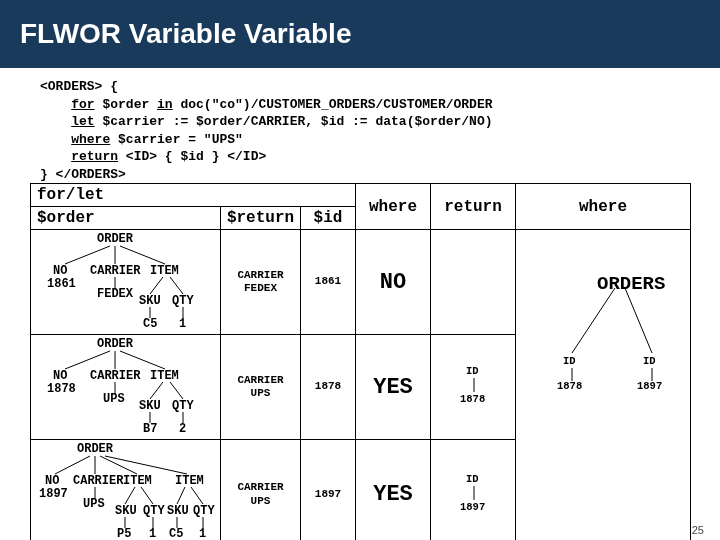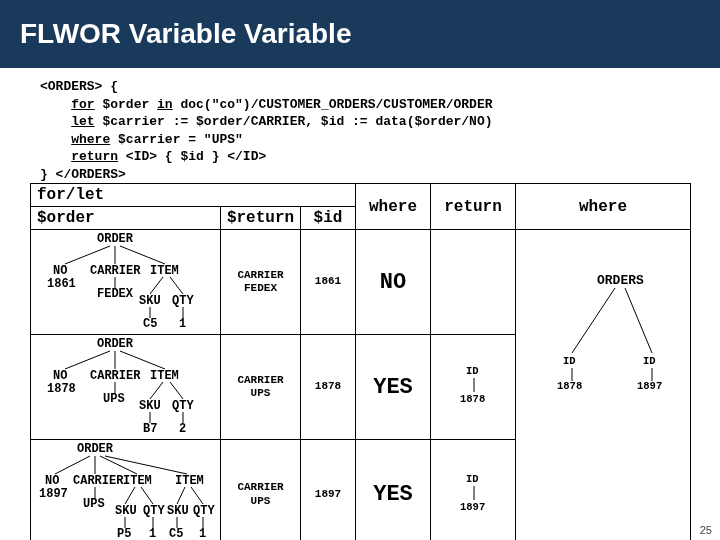--- a/index.html
+++ b/index.html
@@ -70,21 +70,21 @@
     font-weight: bold;
   }
   .tree span { position: absolute; white-space: nowrap; }
   svg.lines { position: absolute; left: 0; top: 0; }
   .val-cell { font-size: 11px; line-height: 1.25; }
   .big { font-size: 22px; font-family: Arial; }
   .id-cell { font-size: 10.5px; line-height:1.35; }
   .result-cell { position: relative; font-size:10.5px; }
   .page-num {
     position: absolute;
-    right: 8px;
+    right: 16px;
     bottom: 4px;
     font-size: 11px;
     color: #444;
   }
 </style>
 </head>
 <body>
 
 <div class="title-bar">FLWOR Variable Variable</div>
 
@@ -148,21 +148,21 @@
   <td class="big">NO</td>
   <td></td>
   <td rowspan="3" class="result-cell">
     <div class="tree" style="height:310px;">
       <svg class="lines" width="175" height="310">
         <line x1="98" y1="53" x2="55" y2="118" stroke="#000"></line>
         <line x1="108" y1="53" x2="135" y2="118" stroke="#000"></line>
         <line x1="55" y1="133" x2="55" y2="146" stroke="#000"></line>
         <line x1="135" y1="133" x2="135" y2="146" stroke="#000"></line>
       </svg>
-      <span style="left:80px;top:38px;font-size:13px;">ORDERS</span>
+      <span style="left:80px;top:38px;font-size:19px;">ORDERS</span>
       <span style="left:46px;top:120px;">ID</span>
       <span style="left:40px;top:145px;">1878</span>
       <span style="left:126px;top:120px;">ID</span>
       <span style="left:120px;top:145px;">1897</span>
     </div>
   </td>
 </tr>
 
 <tr>
   <td class="tree-cell">

